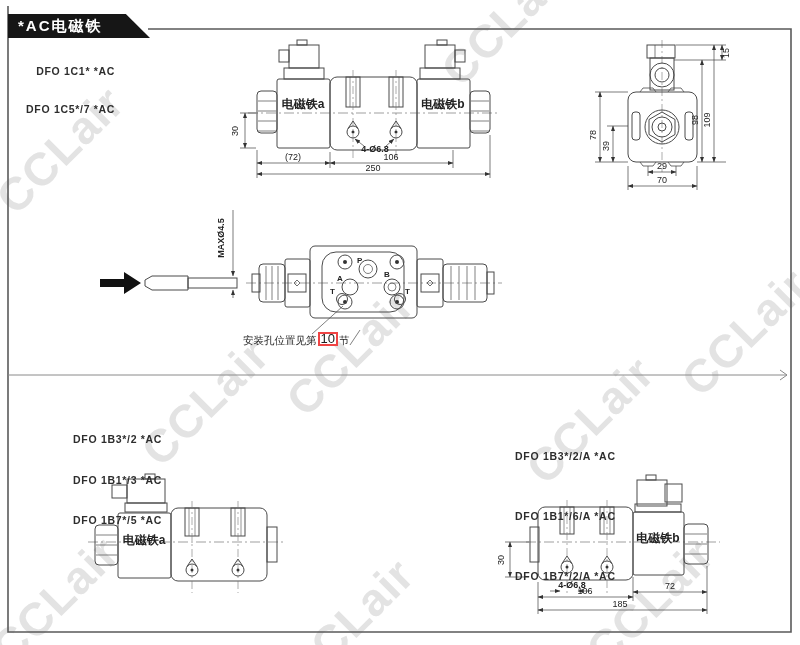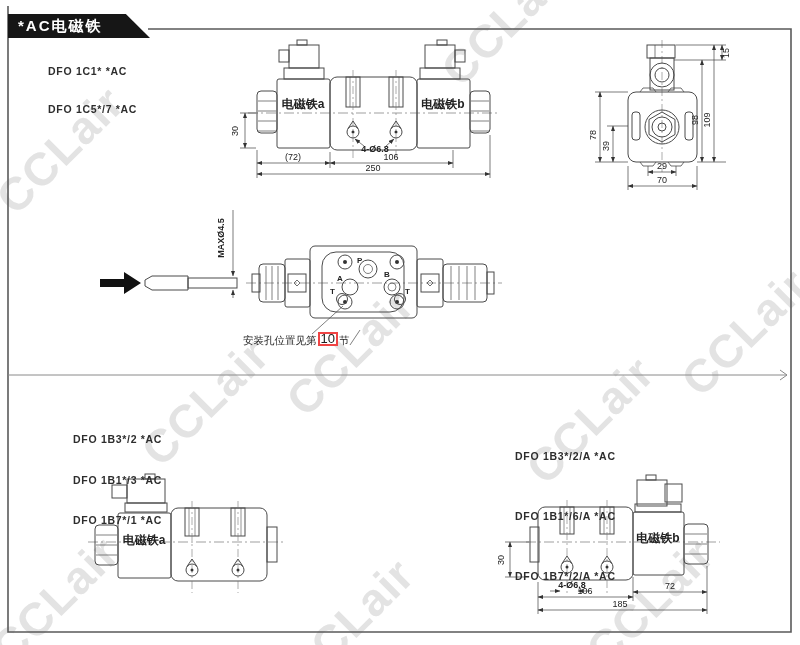--- a/index.html
+++ b/index.html
@@ -9,21 +9,21 @@
       transform:translate(-50%,-50%) rotate(-45deg);
       font-weight:bold;font-size:46px;letter-spacing:1px;color:#e3e3e3;
       user-select:none;white-space:nowrap;z-index:0;}
   svg.draw{position:absolute;left:0;top:0;z-index:1;}
   .banner{position:absolute;left:8px;top:6px;width:142px;height:24px;z-index:3;
           background:#161616;clip-path:polygon(0 0,83% 0,100% 100%,0 100%);margin-top:8px;}
   .banner-title{position:absolute;left:10px;top:3px;color:#fff;font-weight:bold;
                 font-size:15px;letter-spacing:2px;white-space:nowrap;}
   .models{position:absolute;z-index:2;font-size:10.5px;font-weight:bold;
           letter-spacing:0.7px;color:#2d2d2d;white-space:pre;}
-  .models-top{left:48px;top:40px;line-height:12.5px;}
+  .models-top{left:26px;top:40px;line-height:12.5px;text-align:right;}
   .models-bl{left:73px;top:406px;line-height:13.5px;text-align:right;}
   .models-br{left:515px;top:406px;line-height:20px;}
   .note{position:absolute;left:243px;top:332px;z-index:2;font-size:10.5px;
         color:#222;white-space:nowrap;}
   .note-box{display:inline-block;border:2px solid #ef4444;font-size:13px;
             line-height:10px;padding:0 1px;vertical-align:1px;margin:0 1px;}
   text{fill:#222;}
   .dim{font-size:9px;}
   .dimb{font-size:9px;font-weight:bold;}
   .cjk{font-size:12px;font-weight:bold;}
@@ -48,21 +48,21 @@
     <div class="banner-title">*AC电磁铁</div>
   </div>
 
   <div class="models models-top">
     <div>DFO 1C1* *AC</div>
     <div>DFO 1C5*/7 *AC</div>
   </div>
   <div class="models models-bl">
     <div>DFO 1B3*/2 *AC</div>
     <div>DFO 1B1*/3 *AC</div>
-    <div>DFO 1B7*/1 *AC</div>
+    <div>DFO 1B7*/5 *AC</div>
   </div>
   <div class="models models-br">
     <div>DFO 1B3*/2/A *AC</div>
     <div>DFO 1B1*/6/A *AC</div>
     <div>DFO 1B7*/2/A *AC</div>
   </div>
 
   <div class="note">
     <span>安装孔位置见第</span><span class="note-box">10</span><span>节</span>
   </div>

